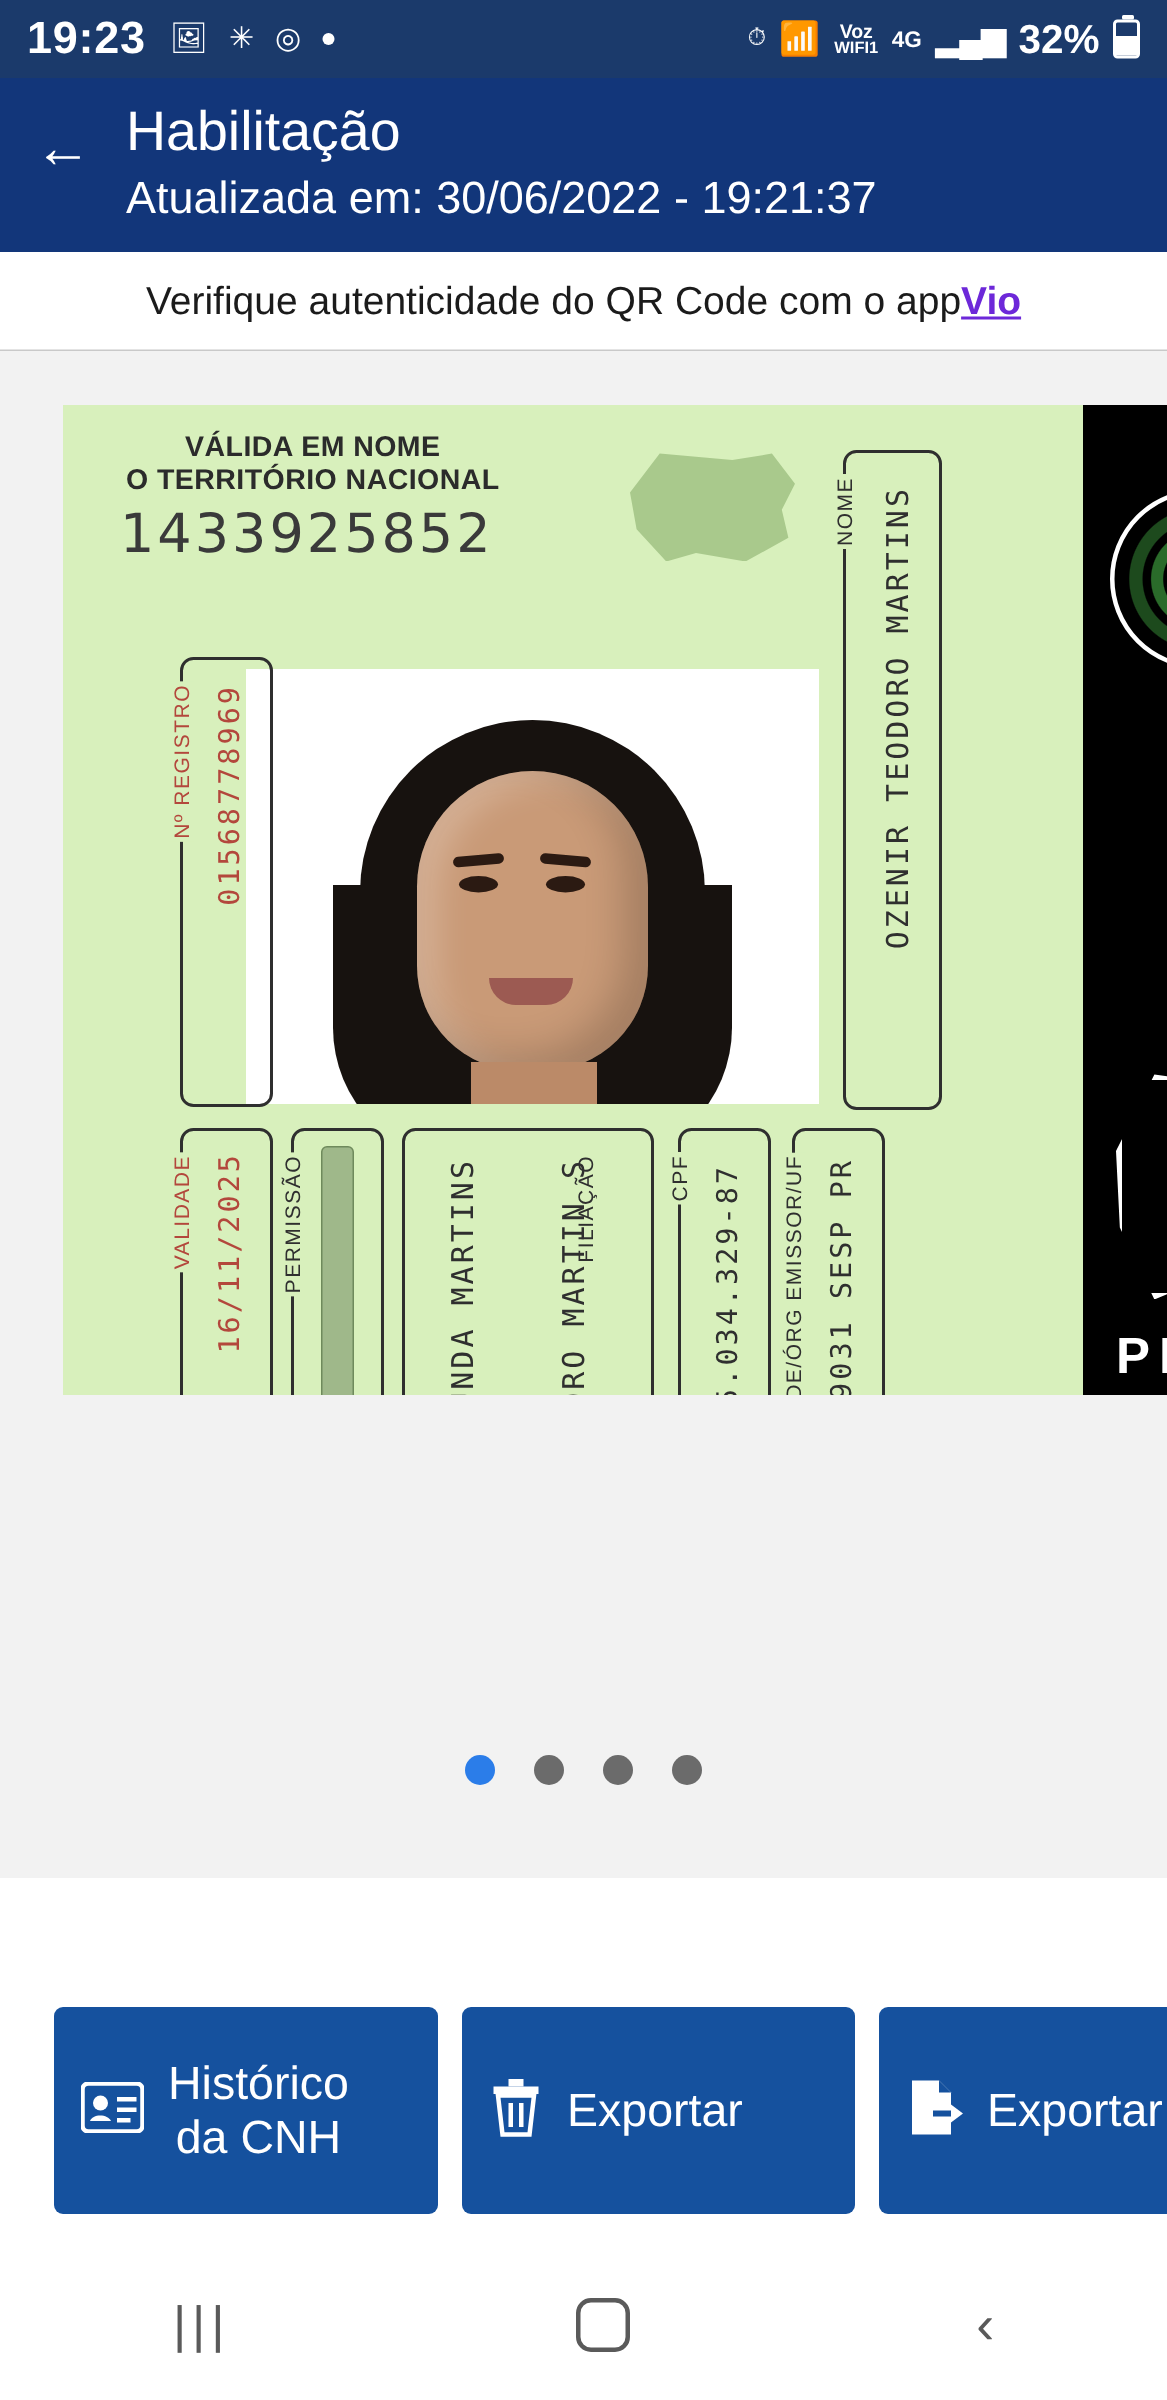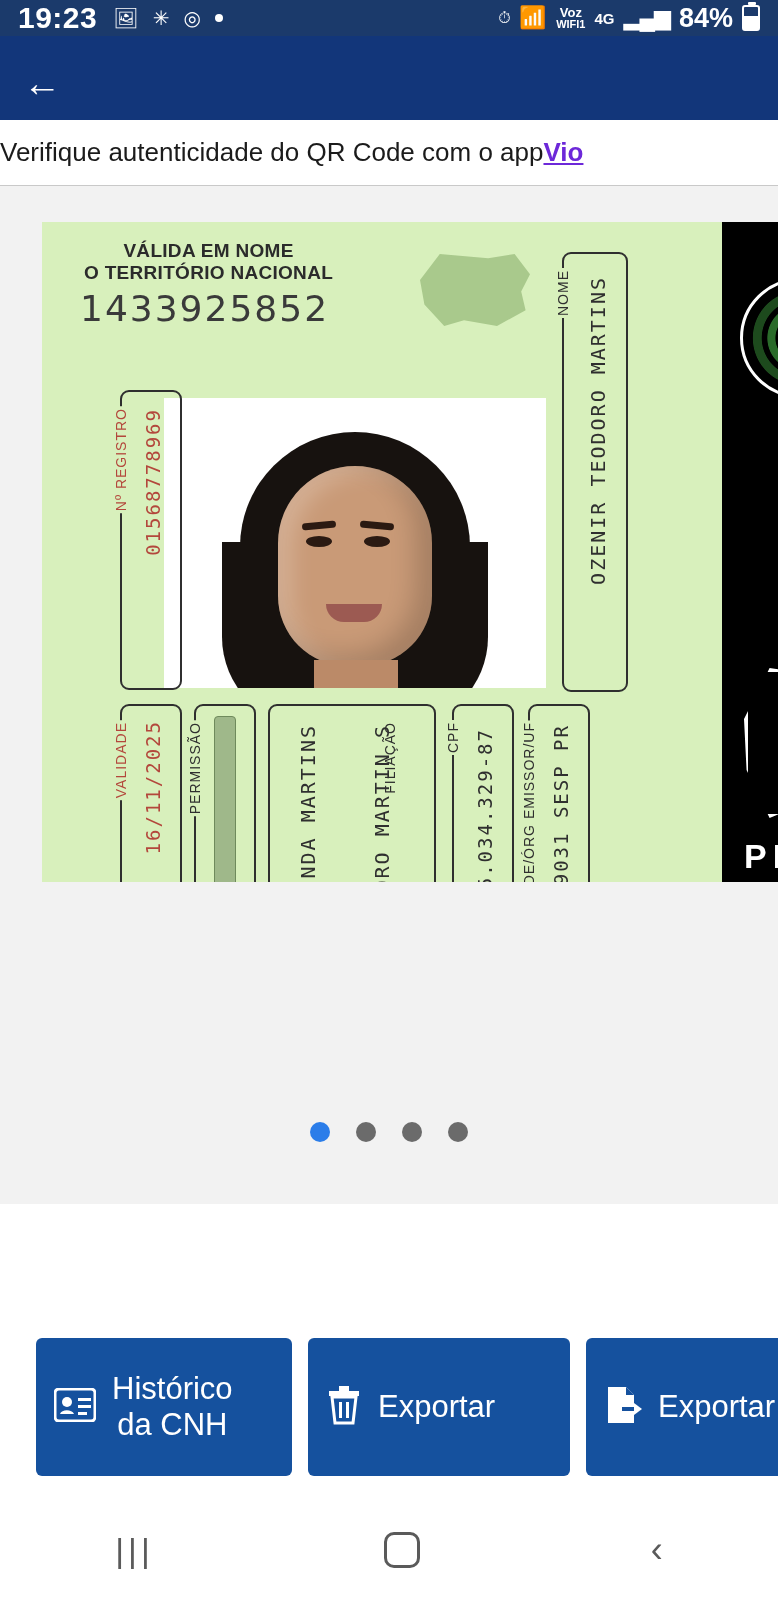--- a/index.html
+++ b/index.html
@@ -5,21 +5,21 @@
   * { box-sizing: border-box; margin: 0; padding: 0; }
   html, body {
     width: 778px; height: 1600px;
     background: #ffffff;
     font-family: "Liberation Sans", sans-serif;
     overflow: hidden;
   }
 
   
   .statusbar {
-    height: 36px;
+    height: 52px;
     background: #1b3a6b;
     color: #ffffff;
     display: flex;
     align-items: center;
     padding: 0 18px;
     position: relative;
   }
   .status-clock {
     font-size: 30px;
     font-weight: 700;
@@ -86,20 +86,21 @@
     font-weight: 400;
     margin-top: 6px;
   }
 
   
   .qr-notice {
     height: 66px;
     border-bottom: 1px solid #c9c9c9;
     display: flex;
     align-items: center;
+    justify-content: center;
     font-size: 26px;
     color: #1b1b1b;
     background: #fff;
     gap: 0;
   }
   .qr-notice .applink {
     color: #6d28d9;
     font-weight: 700;
     text-decoration: underline;
     cursor: pointer;
@@ -343,27 +344,31 @@
   </div>
   <div class="status-right">
     <span class="ic">⏱</span>
     <span class="ic wifi-ico">📶</span>
     <span class="voz-block">
       <span class="l1">Voz</span>
       <span class="l2">WIFI1</span>
     </span>
     <span class="fourg">4G</span>
     <span class="ic sig-ico">▂▄▆</span>
-    <span class="bat-text">84%</span>
+    <span class="bat-text">32%</span>
     <span class="bat-ico"></span>
   </div>
 </div>
 
 <div class="appbar">
   <div class="back-btn">←</div>
+  <div class="appbar-text">
+    <div class="appbar-title">Habilitação</div>
+    <div class="appbar-sub">Atualizada em: 30/06/2022 - 19:21:37</div>
+  </div>
 </div>
 
 <div class="qr-notice">
   <span>Verifique autenticidade do QR Code com o app</span>
   <span class="applink">Vio</span>
 </div>
 
 <div class="card-area">
 
   <div class="cnh">

